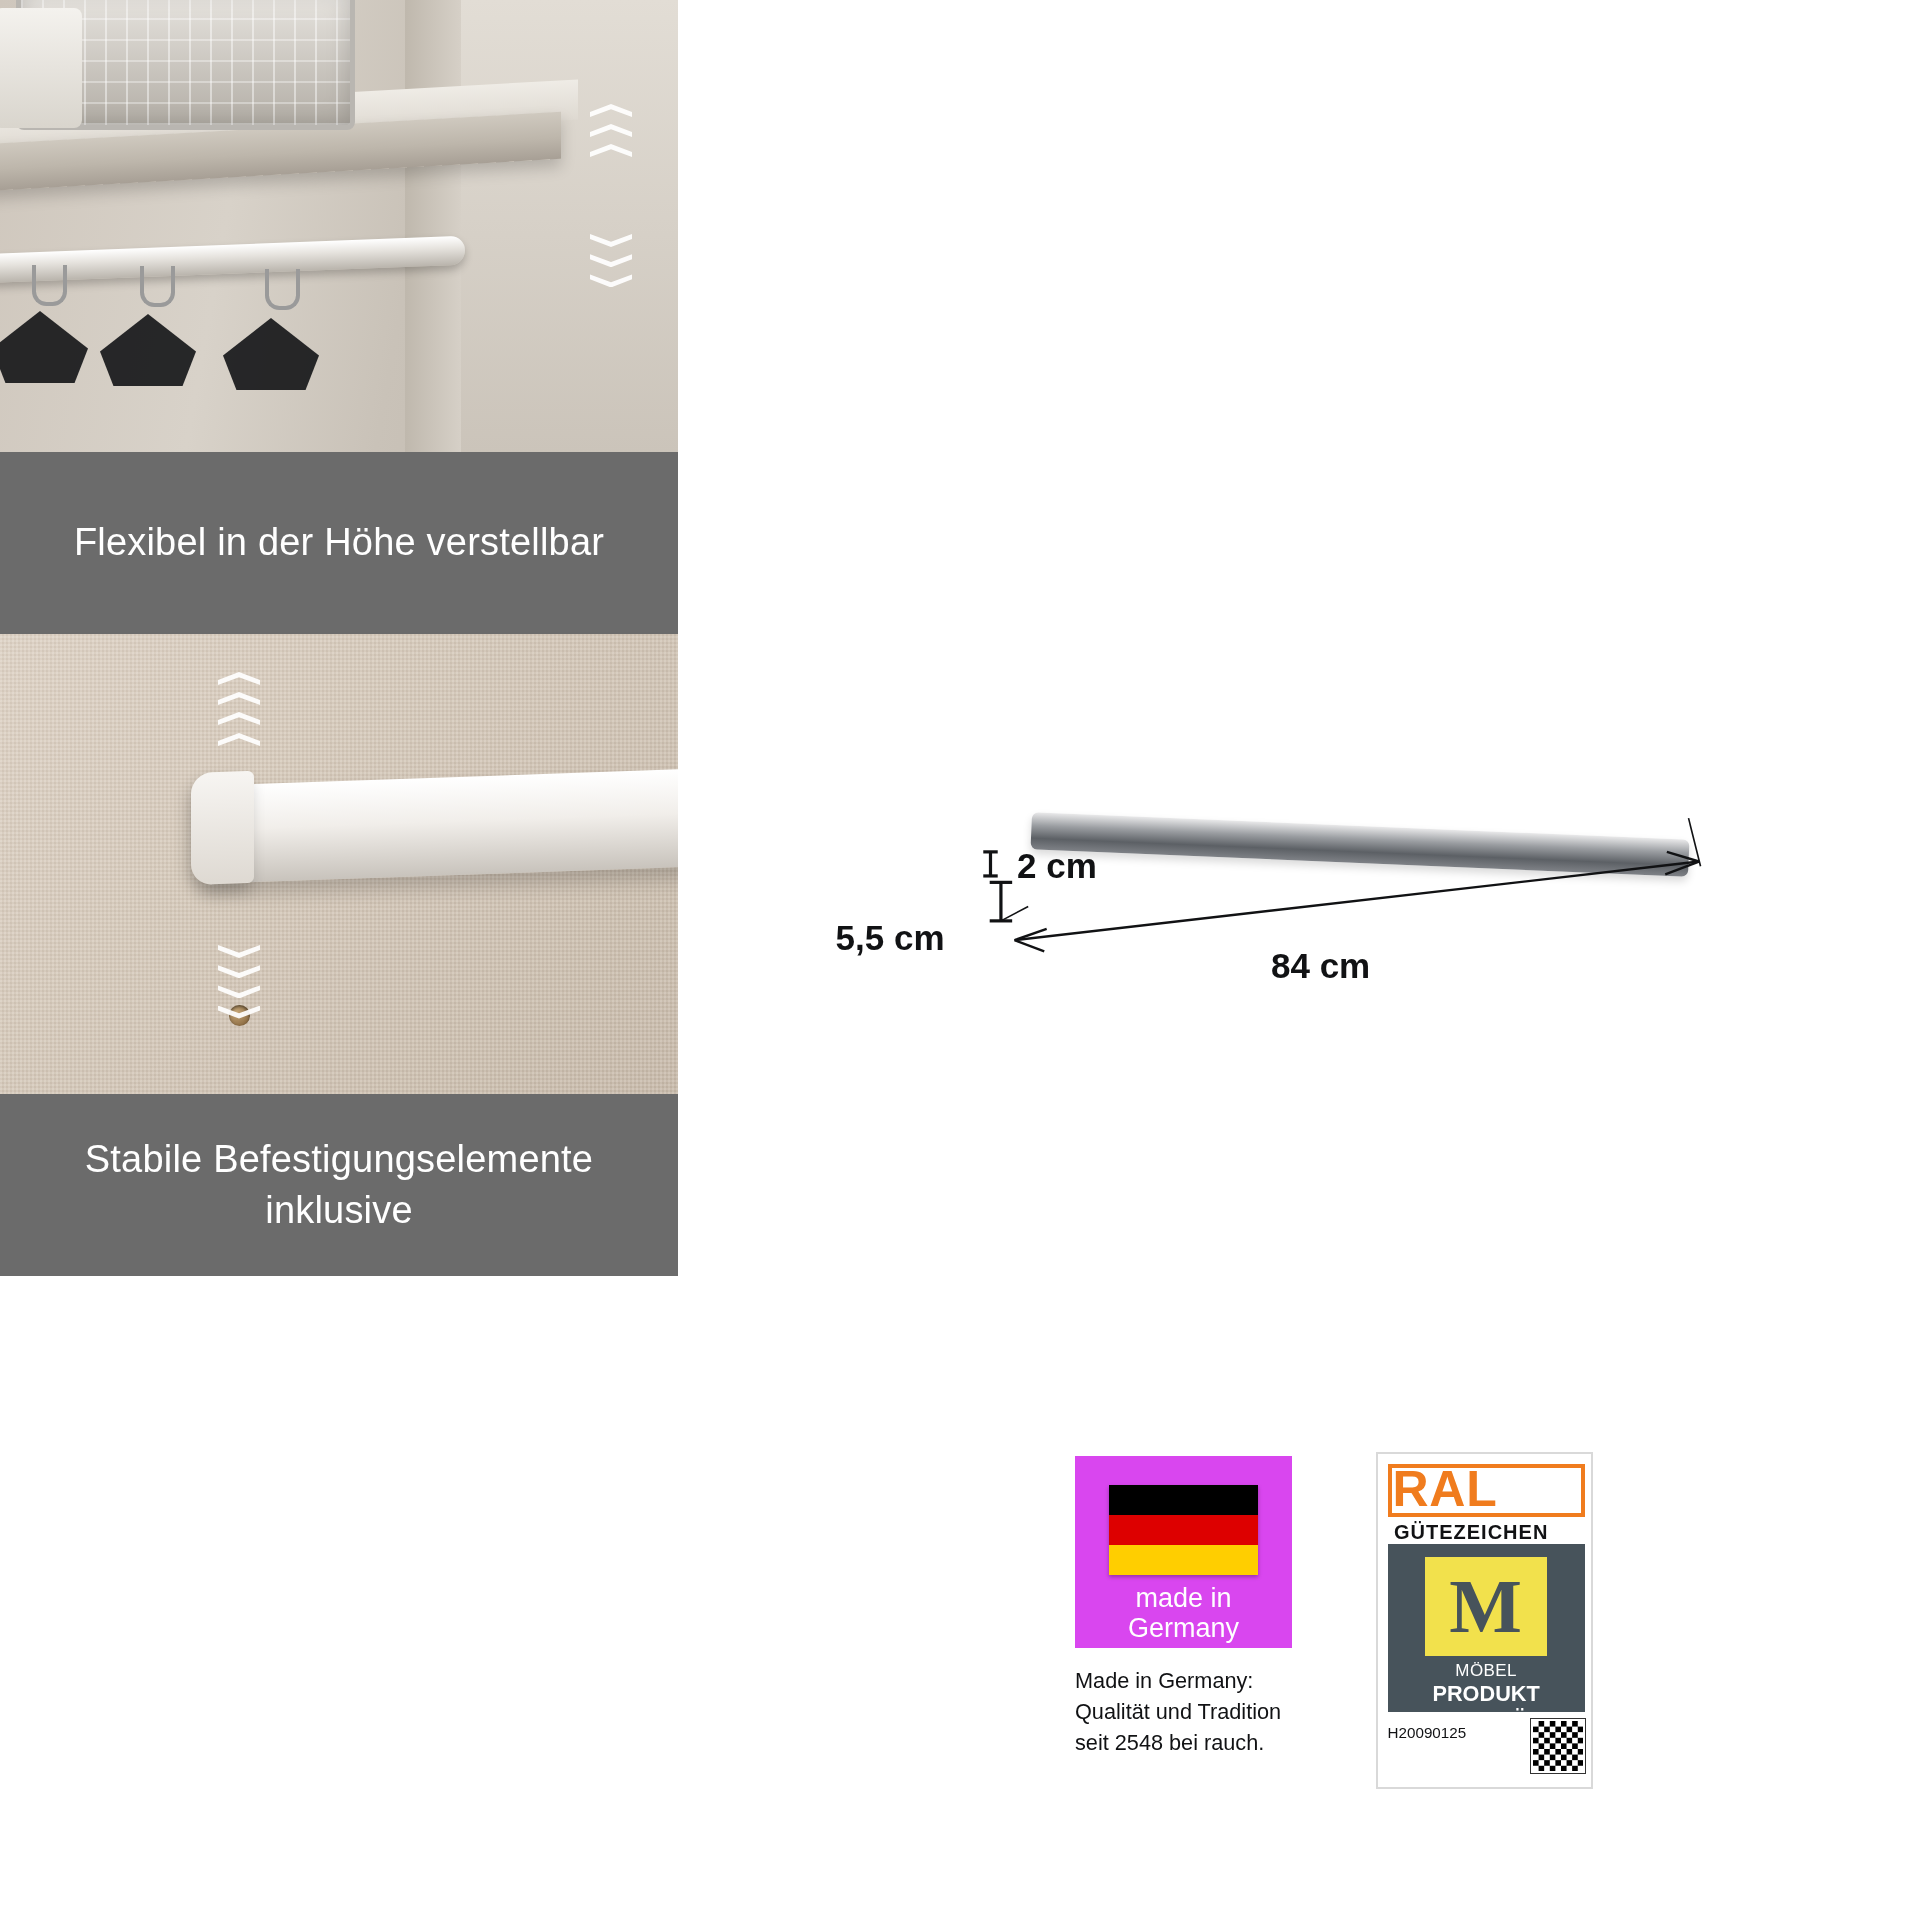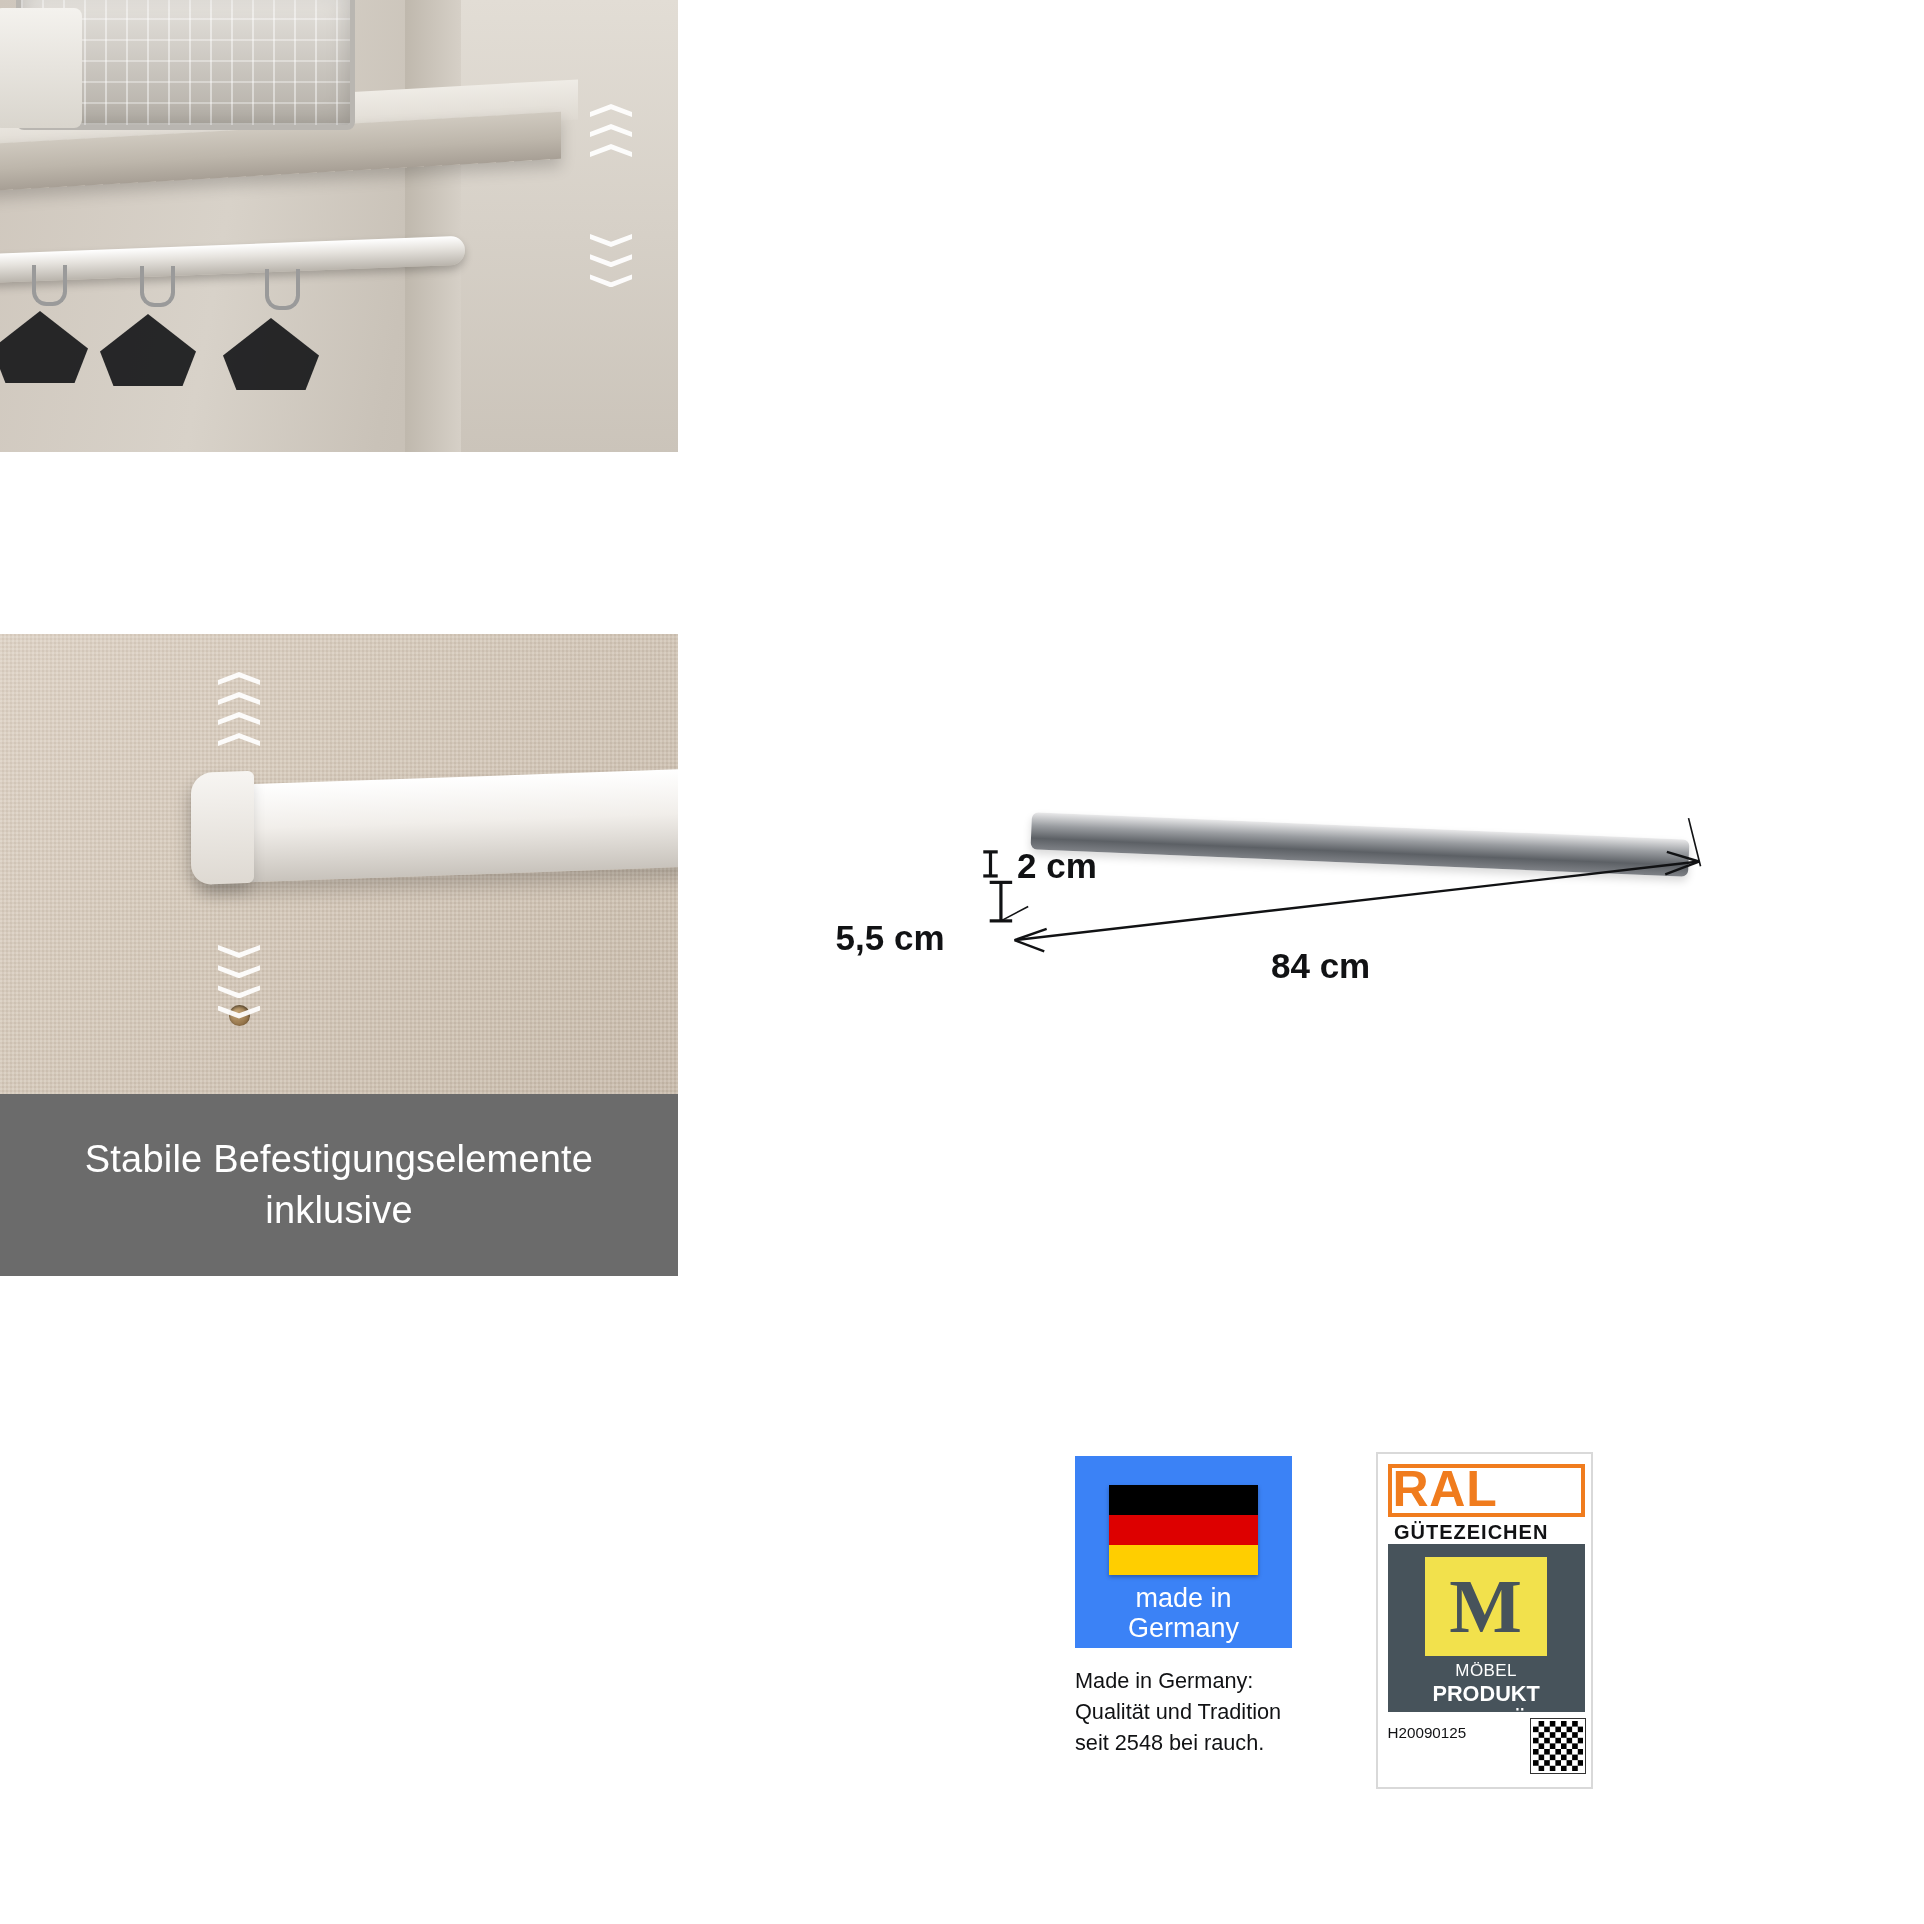--- a/index.html
+++ b/index.html
@@ -163,21 +163,21 @@
     position:absolute;font-size:35px;font-weight:700;color:#111214;
     font-family:"Liberation Sans", sans-serif;white-space:nowrap;
   }
   #lbl2cm{left:199px;top:44px;}
   #lbl29{left:17.6px;top:116px;}
   #lbl84{left:453px;top:144px;}
 
   
   #badges{left:1075px;top:1456px;width:642px;height:377px;}
   .mig{
-    position:absolute;left:0;top:0;width:217px;height:192px;background:#3b82f6;
+    position:absolute;left:0;top:0;width:217px;height:192px;background:#d946ef;
   }
   .flag{
     position:absolute;left:34px;top:29px;width:149px;height:90px;
     box-shadow:0 1.6px 4px rgba(0,0,0,.3);
   }
   .flag div{height:33.33%;}
   .flag .b{background:#000000;}
   .flag .r{background:#dd0000;}
   .flag .y{background:#ffce00;}
   .migtxt{
@@ -258,20 +258,21 @@
       <span></span>
         <span></span>
         <span></span>
     </div>
     <div class="chevset" style="left:590px;top:234px;">
       <span></span>
         <span></span>
         <span></span>
     </div>
   </div>
+  <div class="caption">Flexibel in der Höhe verstellbar</div>
 </div>
 
 <div class="panel" id="tile2">
   <div class="photo">
     <div class="bar"></div>
     <div class="endcap"></div>
     <div class="screwhole"></div>
     <div class="chevset up" style="left:218px;top:38px;">
       <span></span>
         <span></span>

